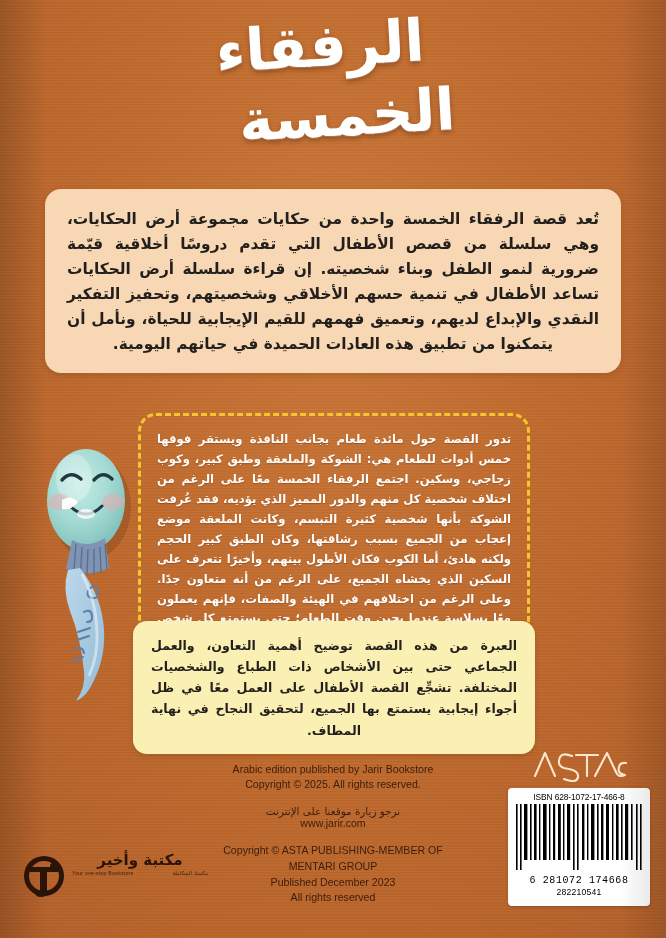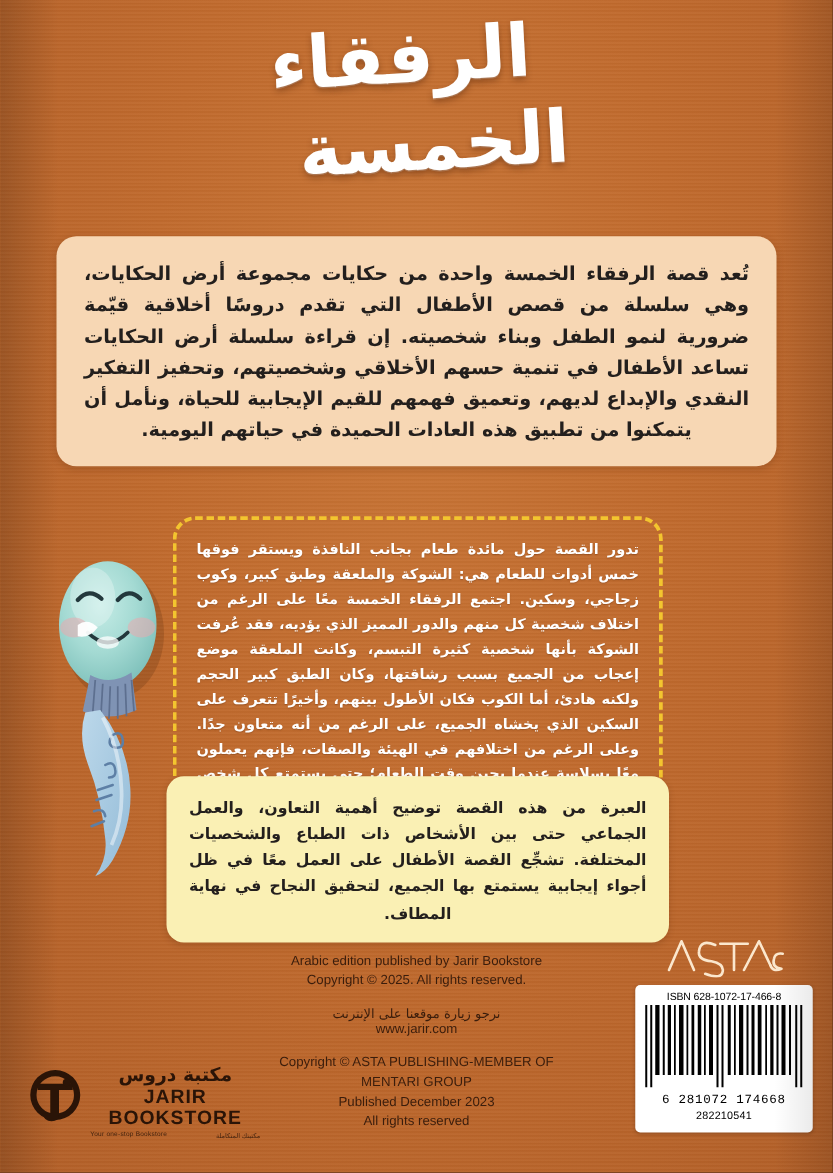--- a/index.html
+++ b/index.html
@@ -421,22 +421,21 @@
   </div>
 
   <div class="jarir-logo">
     <svg class="jarir-mark" viewBox="0 0 44 44">
       <path d="M22 2 a20 20 0 1 0 0 40 a20 20 0 1 0 0 -40 z
                M22 7 a15 15 0 1 1 0 30 a15 15 0 1 1 0 -30 z" fill="#2a1407"></path>
       <path d="M8 13 h28 v5 h-11 v20 q0 5 -6 5 q-6 0 -7 -6 h6 v-19 h-10 z" fill="#2a1407"></path>
       <circle cx="31" cy="12" r="3" fill="#2a1407"></circle>
     </svg>
     <div class="jarir-text">
-      <div class="jarir-ar">مكتبة دروس</div>
-      <div class="jarir-en">JARIR BOOKSTORE</div>
+      <div class="jarir-ar">مكتبة وأخير</div>
       <div class="jarir-tag">
         <span>Your one-stop Bookstore</span>
         <span>مكتبتك المتكاملة</span>
       </div>
     </div>
   </div>
 
 </div>
 
 </body></html>

